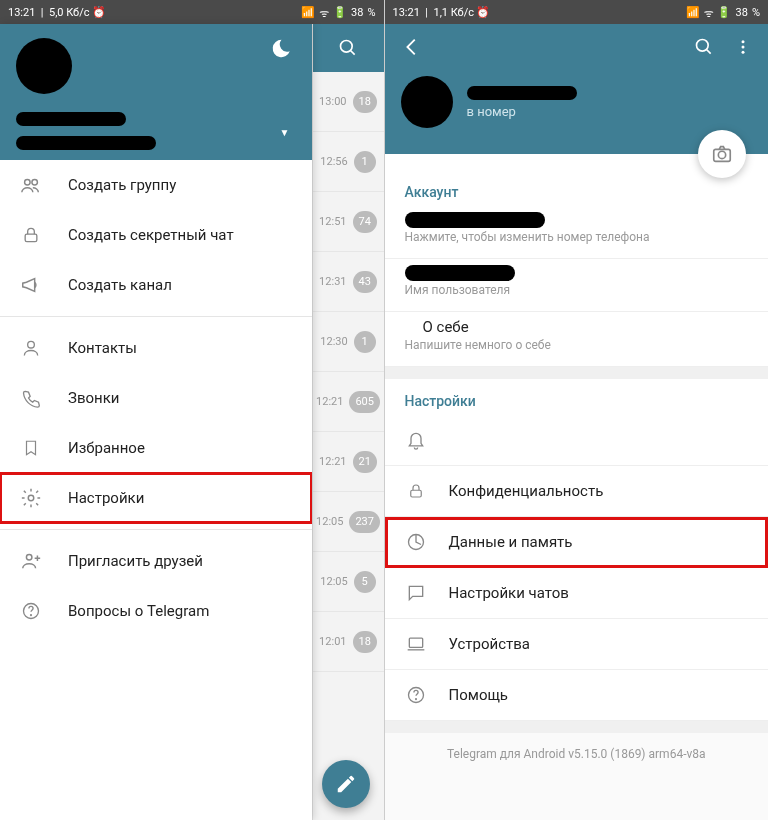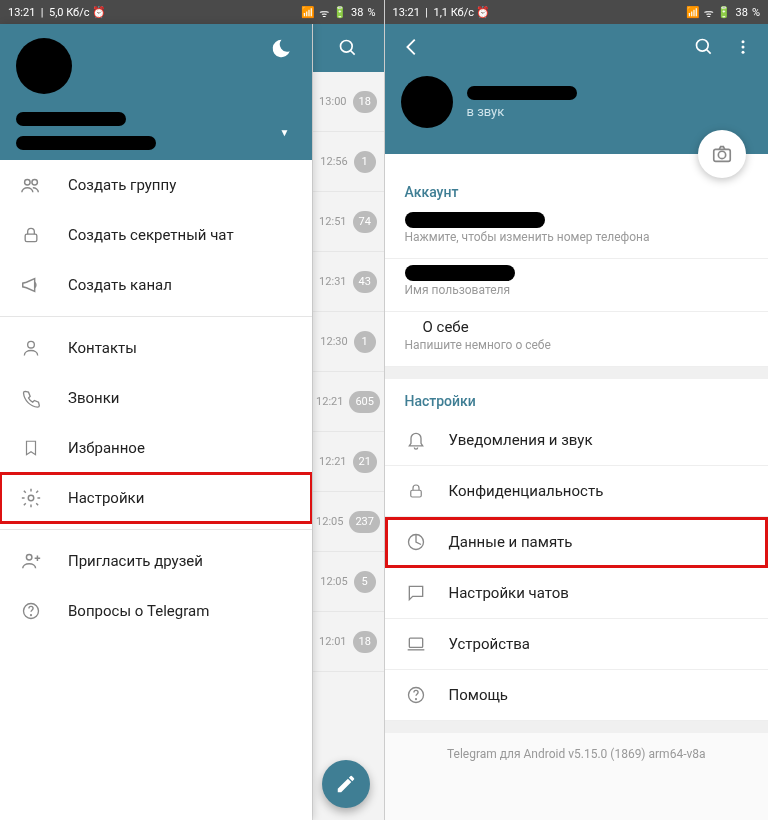--- a/index.html
+++ b/index.html
@@ -323,21 +323,21 @@
                 <circle cx="12" cy="12" r="2"></circle>
                 <circle cx="12" cy="19" r="2"></circle>
               </svg>
             </span>
         </div>
       </div>
       <div class="profile-row">
         <div class="avatar" style="width:52px;height:52px;"></div>
         <div>
           <span class="blk" style="width:110px;height:14px;border-radius:8px;display:block;"></span>
-          <div class="profile-status">в звук</div>
+          <div class="profile-status">в номер</div>
         </div>
       </div>
       <div class="cam-fab">
         <svg width="22" height="22" viewBox="0 0 24 24" fill="none" stroke="#888" stroke-width="1.8">
             <rect x="3" y="7" width="18" height="13" rx="2"></rect>
             <circle cx="12" cy="13" r="4"></circle>
             <path d="M9 7l1.5-3h3L15 7"></path>
           </svg>
       </div>
     </div>
@@ -361,21 +361,20 @@
 
       <div class="section-title" style="padding-top:14px;">Настройки</div>
 
       <div class="set-row">
         <span class="ico">
             <svg width="20" height="20" viewBox="0 0 24 24" fill="none" stroke="#888" stroke-width="1.6">
               <path d="M6 16V10a6 6 0 0 1 12 0v6l2 3H4l2-3z"></path>
               <path d="M10 21a2 2 0 0 0 4 0"></path>
             </svg>
           </span>
-        <span>Уведомления и звук</span>
       </div>
       <div class="set-row">
         <span class="ico">
             <svg width="18" height="20" viewBox="0 0 24 24" fill="none" stroke="#888" stroke-width="1.6">
               <rect x="5" y="11" width="14" height="9" rx="2"></rect>
               <path d="M8 11V8a4 4 0 0 1 8 0v3"></path>
             </svg>
           </span>
         <span>Конфиденциальность</span>
       </div>

